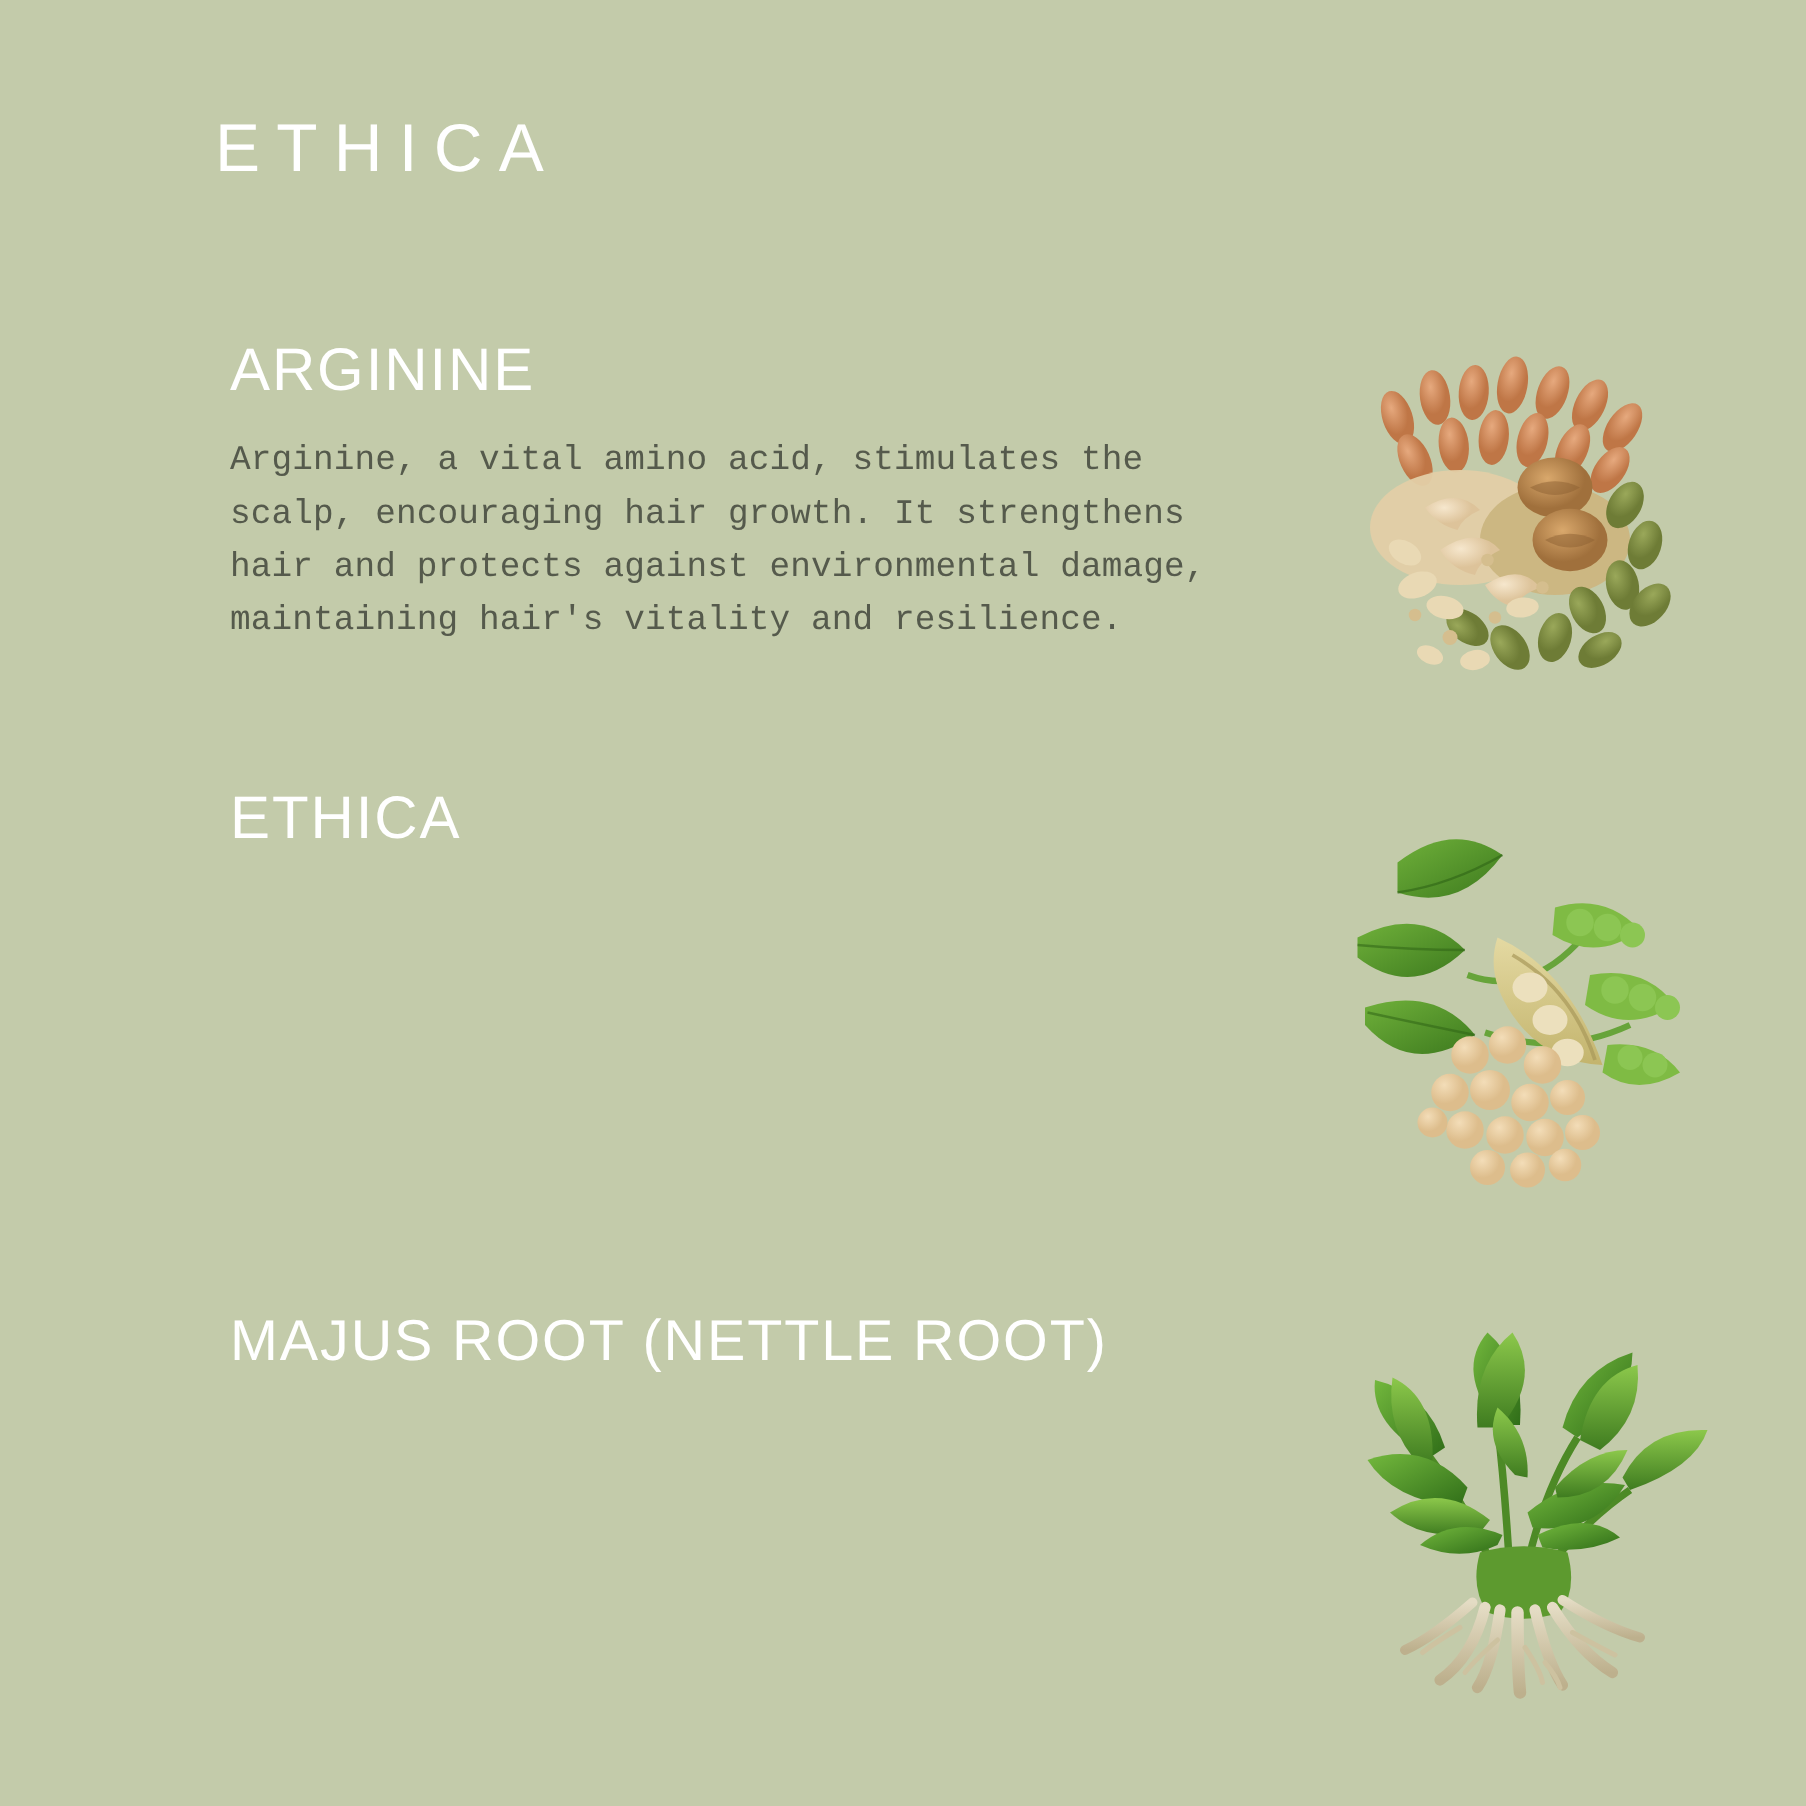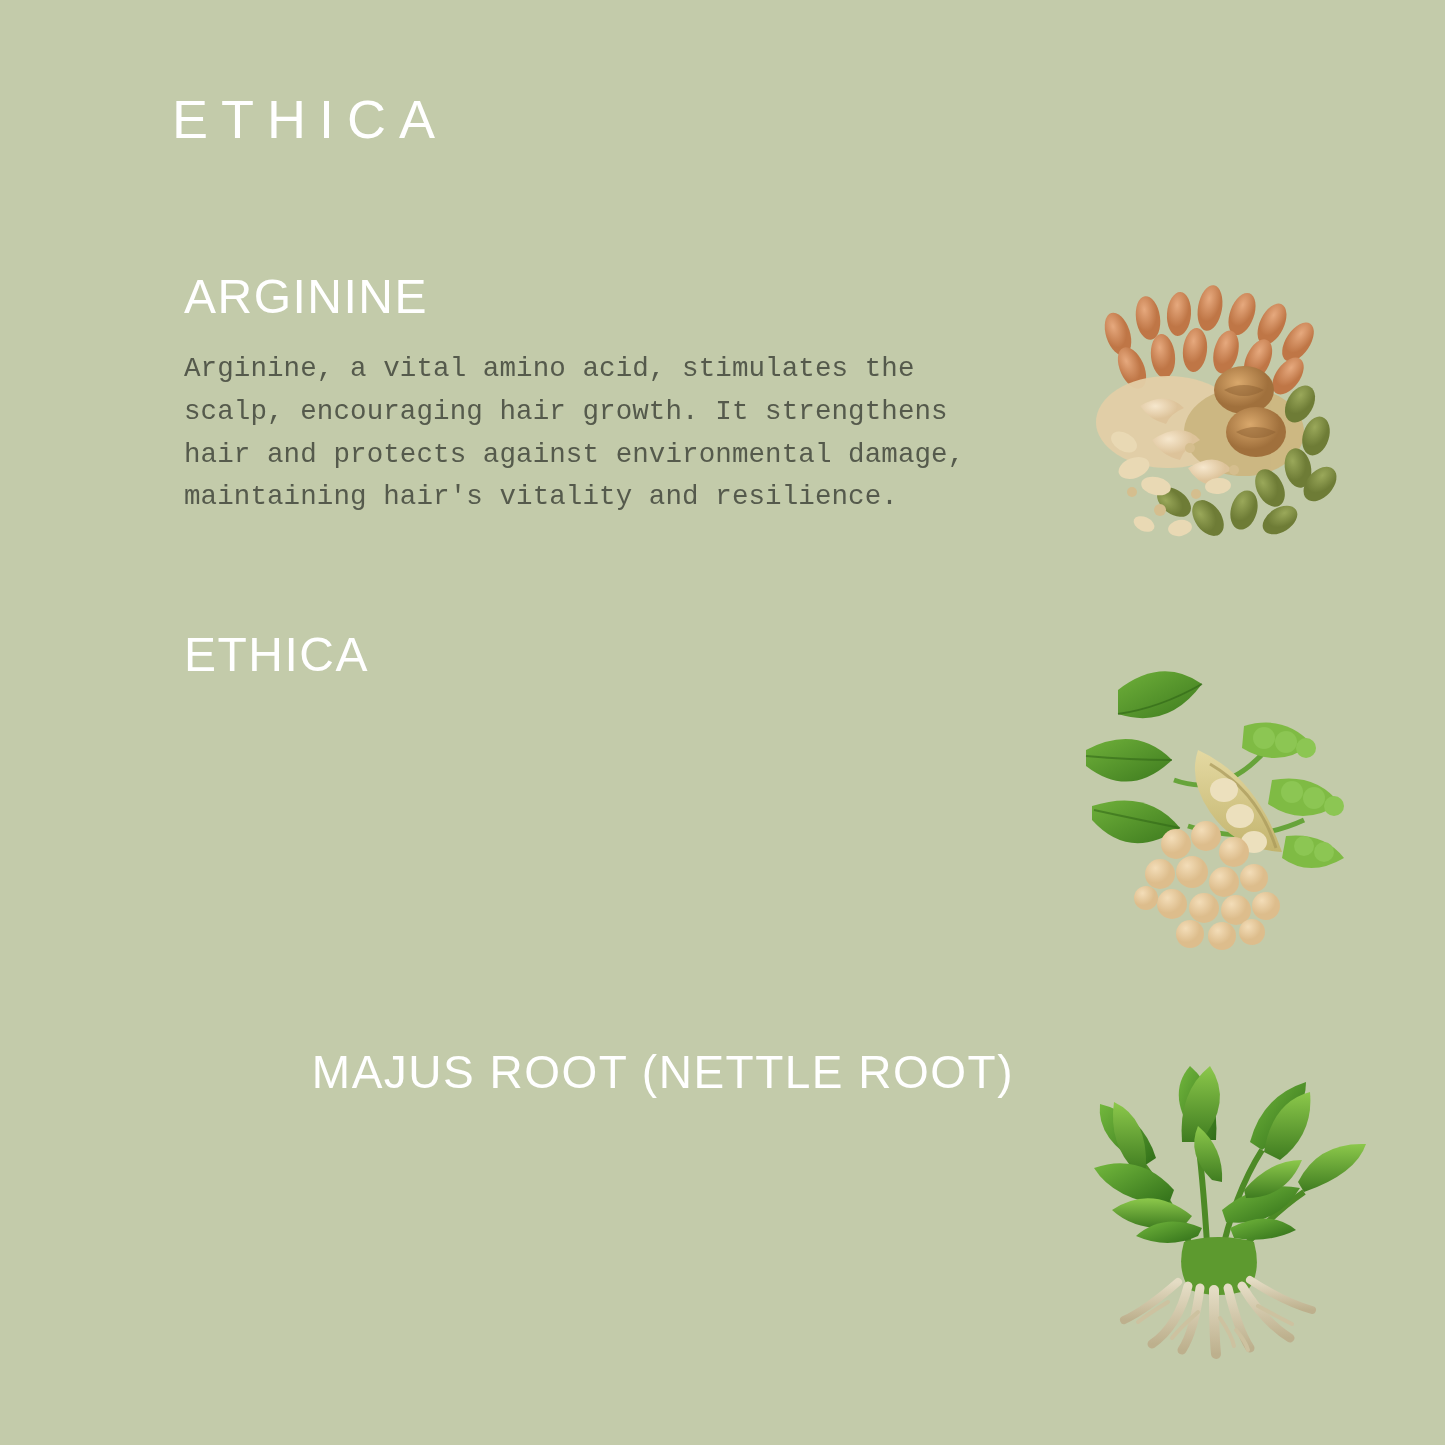--- a/index.html
+++ b/index.html
@@ -60,21 +60,21 @@
     margin-top: 26px;
     max-width: 800px;
     letter-spacing: 0.1px;
     font-family: Liberation Mono, monospace;
   }
 
   #sec-arginine { top: 272px; }
   #sec-biotin   { top: 630px; }
   #sec-majus    { top: 1048px; }
 
-  #sec-majus .section-title { font-size: 46px; text-align: right; }
+  #sec-majus .section-title { font-size: 46px; }
 
   
   .art {
     position: absolute;
     pointer-events: none;
   }
 
   .art-nuts   { left: 1000px; top: 272px;  width: 320px; height: 320px; }
   .art-soy    { left: 1000px; top: 630px;  width: 330px; height: 330px; }
   .art-nettle { left: 1000px; top: 1030px; width: 340px; height: 340px; }

